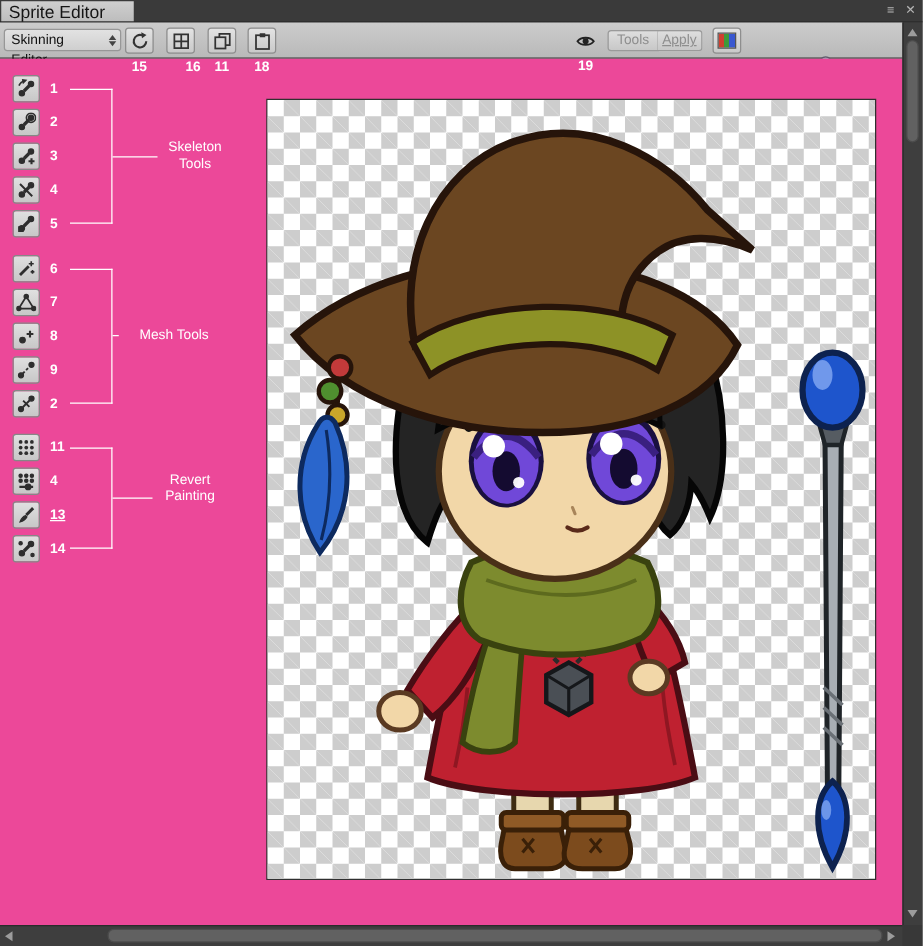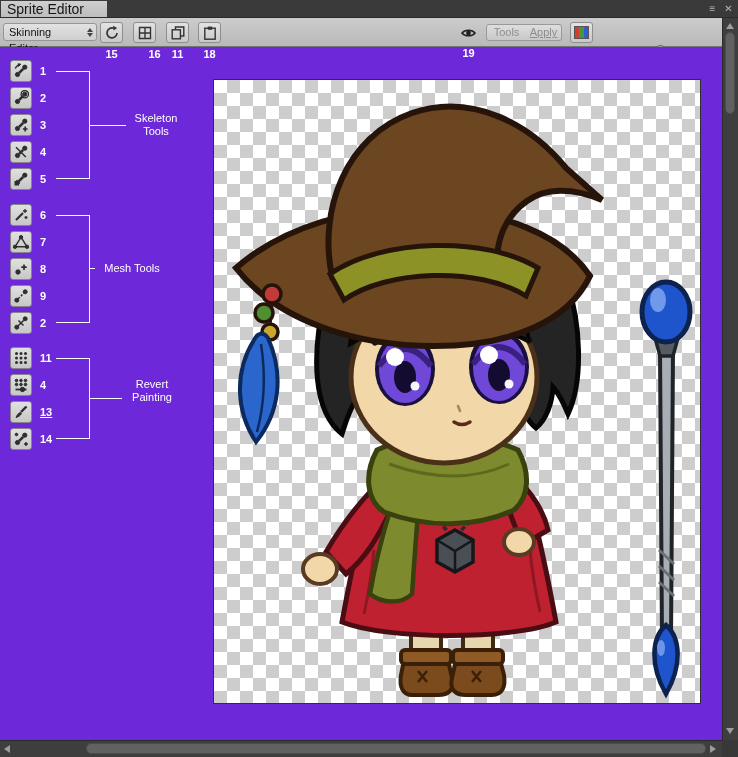--- a/index.html
+++ b/index.html
@@ -29,21 +29,21 @@
     border:1px solid #8e8e8e;border-radius:3px;box-sizing:border-box;display:flex;align-items:center;justify-content:center;padding:0;}
   .tb-flat{top:4px;width:24px;height:21px;background:transparent;border:none;display:flex;align-items:center;justify-content:center;padding:0;}
   .tb-textbtn{top:6px;height:17px;box-sizing:border-box;background:linear-gradient(#dedede,#c8c8c8);
     border:1px solid #9a9a9a;font-size:11px;color:#8e8e8e;text-align:center;padding:0;line-height:15px;}
   .rgb-box{width:13px;height:11px;border:1px solid #555;
     background:linear-gradient(90deg,#d04030 0 33%,#3f9a3a 33% 66%,#3a58d0 66% 100%);}
   .slider-track{left:601px;top:31px;width:92px;height:3px;background:#8f8f8f;border-radius:2px;box-shadow:inset 0 1px 0 #6e6e6e;}
   .slider-thumb{left:655px;top:27px;width:11px;height:11px;border-radius:50%;background:#a49fb3;border:1px solid #5f5b6b;box-sizing:border-box;}
 
   
-  .canvas{left:0;top:47px;width:722px;height:693px;background:#6d28d9;}
+  .canvas{left:0;top:47px;width:722px;height:693px;background:#ec4899;}
   .frame{left:214px;top:33px;width:486px;height:623px;overflow:hidden;
     background-color:#ffffff;
     background-image:
       linear-gradient(45deg,#cdcdcd 25%,transparent 25%,transparent 75%,#cdcdcd 75%),
       linear-gradient(45deg,#cdcdcd 25%,transparent 25%,transparent 75%,#cdcdcd 75%);
     background-size:26px 26px;background-position:0 0,13px 13px;
     box-shadow:0 0 0 1px #303030;}
   .frame svg{display:block;width:486px;height:623px;}
 
   
@@ -403,21 +403,21 @@
 
   <div class="abs bracket" style="left:56px;top:24px;width:34px;height:108px;"></div>
   <div class="abs stub" style="left:90px;top:78px;width:36px;"></div>
   <div class="abs glabel" style="left:126px;top:65px;width:60px;">
     <span>Skeleton</span><br>
     <span>Tools</span>
   </div>
 
   <div class="abs bracket" style="left:56px;top:168px;width:34px;height:108px;"></div>
   <div class="abs stub" style="left:90px;top:221px;width:5px;"></div>
-  <div class="abs glabel" style="left:97px;top:215px;width:70px;text-align:center;">
+  <div class="abs glabel" style="left:97px;top:215px;width:70px;text-align:right;">
     <span>Mesh Tools</span>
   </div>
 
   <div class="abs bracket" style="left:56px;top:311px;width:34px;height:81px;"></div>
   <div class="abs stub" style="left:90px;top:351px;width:32px;"></div>
   <div class="abs glabel" style="left:122px;top:331px;width:60px;">
     <span>Revert</span><br>
     <span>Painting</span>
   </div>
 </div>

